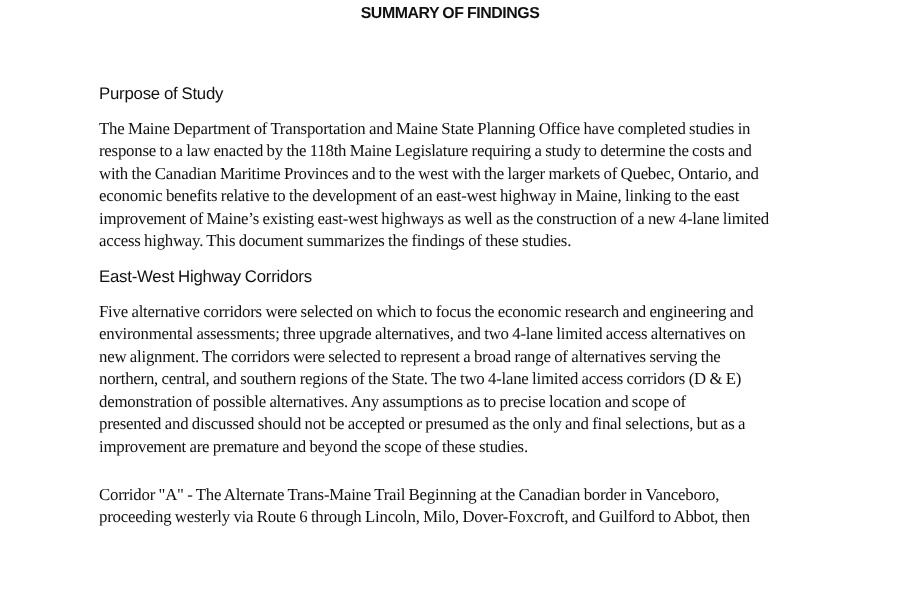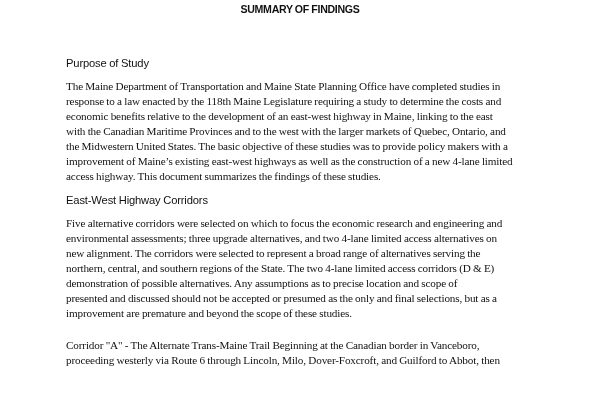--- a/index.html
+++ b/index.html
@@ -64,23 +64,22 @@
   <div class="title">SUMMARY OF FINDINGS</div>
 
   <div class="content">
 
     <div>
       <p class="heading">Purpose of Study</p>
       <div class="gap-after-heading"></div>
       <p class="para">
         <span class="line">The Maine Department of Transportation and Maine State Planning Office have completed studies in</span>
         <span class="line">response to a law enacted by the 118th Maine Legislature requiring a study to determine the costs and</span>
+        <span class="line">with the Canadian Maritime Provinces and to the west with the larger markets of Quebec, Ontario, and</span>
         <span class="line">economic benefits relative to the development of an east-west highway in Maine, linking to the east</span>
-        <span class="line">with the Canadian Maritime Provinces and to the west with the larger markets of Quebec, Ontario, and</span>
-        <span class="line">the Midwestern United States. The basic objective of these studies was to provide policy makers with a</span>
         <span class="line">improvement of Maine’s existing east-west highways as well as the construction of a new 4-lane limited</span>
         <span class="line">access highway. This document summarizes the findings of these studies.</span>
       </p>
       <div class="gap-after-para"></div>
     </div>
 
     <div>
       <p class="heading">East-West Highway Corridors</p>
       <div class="gap-after-heading"></div>
       <p class="para">

